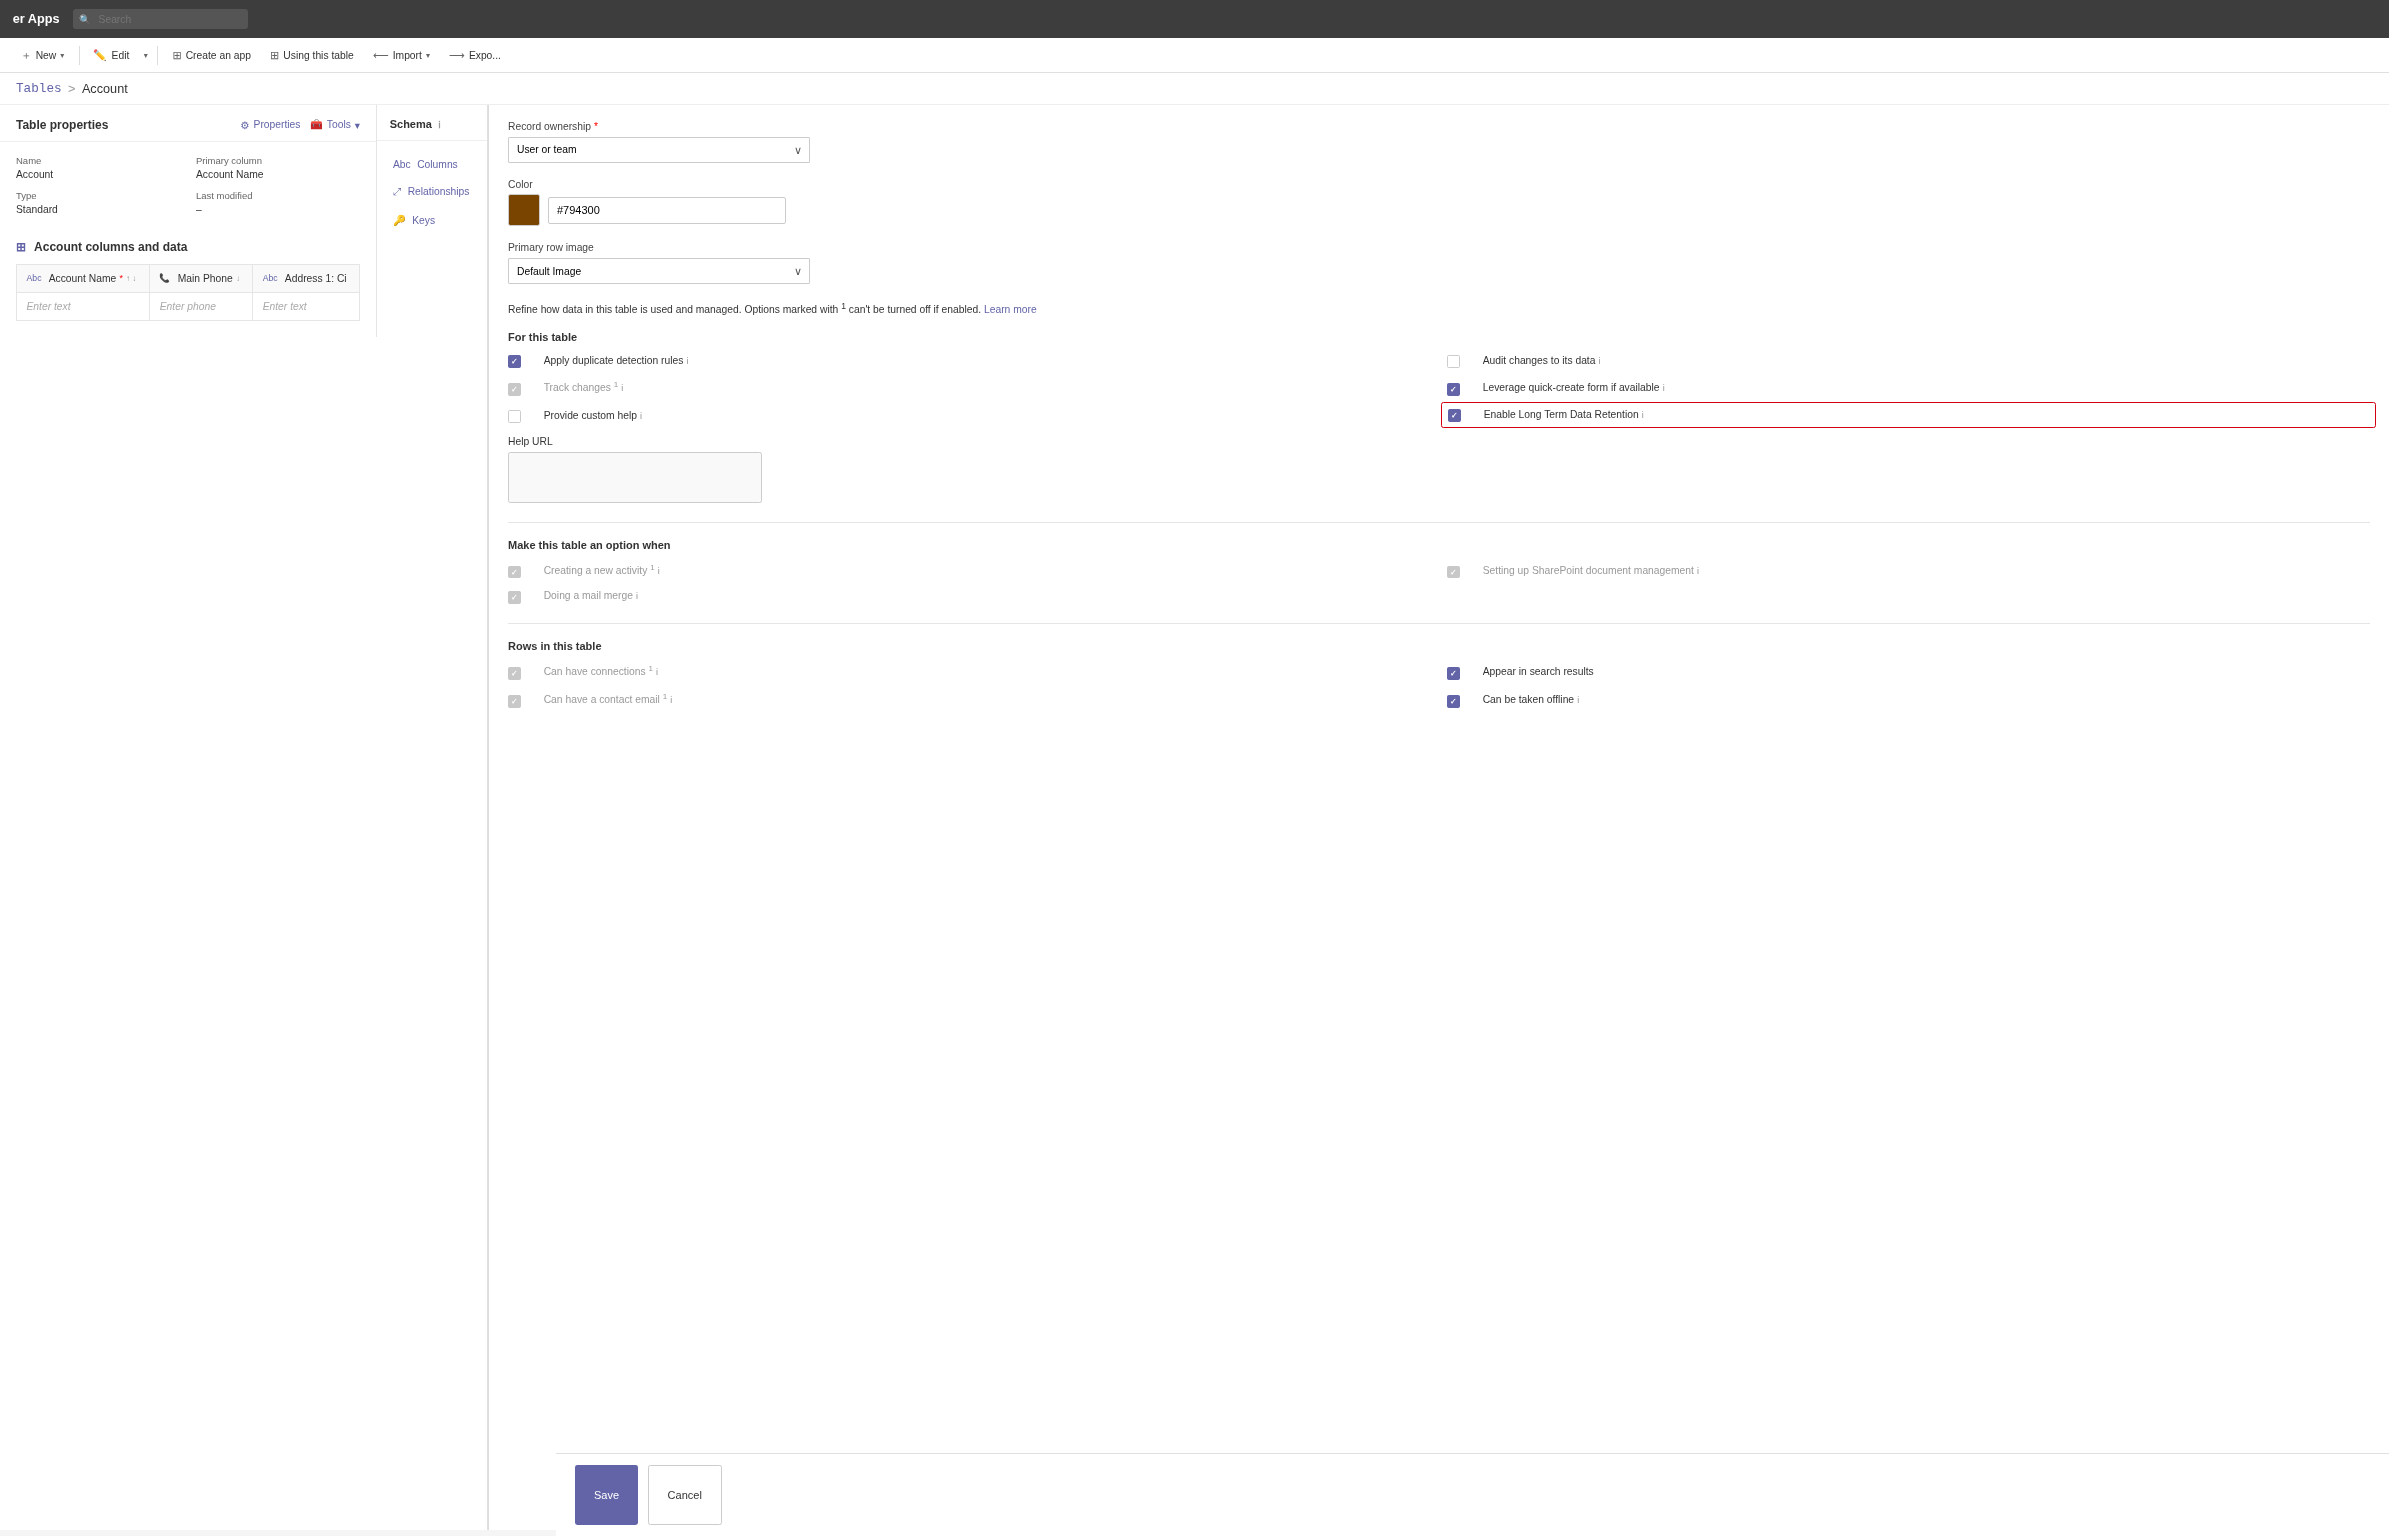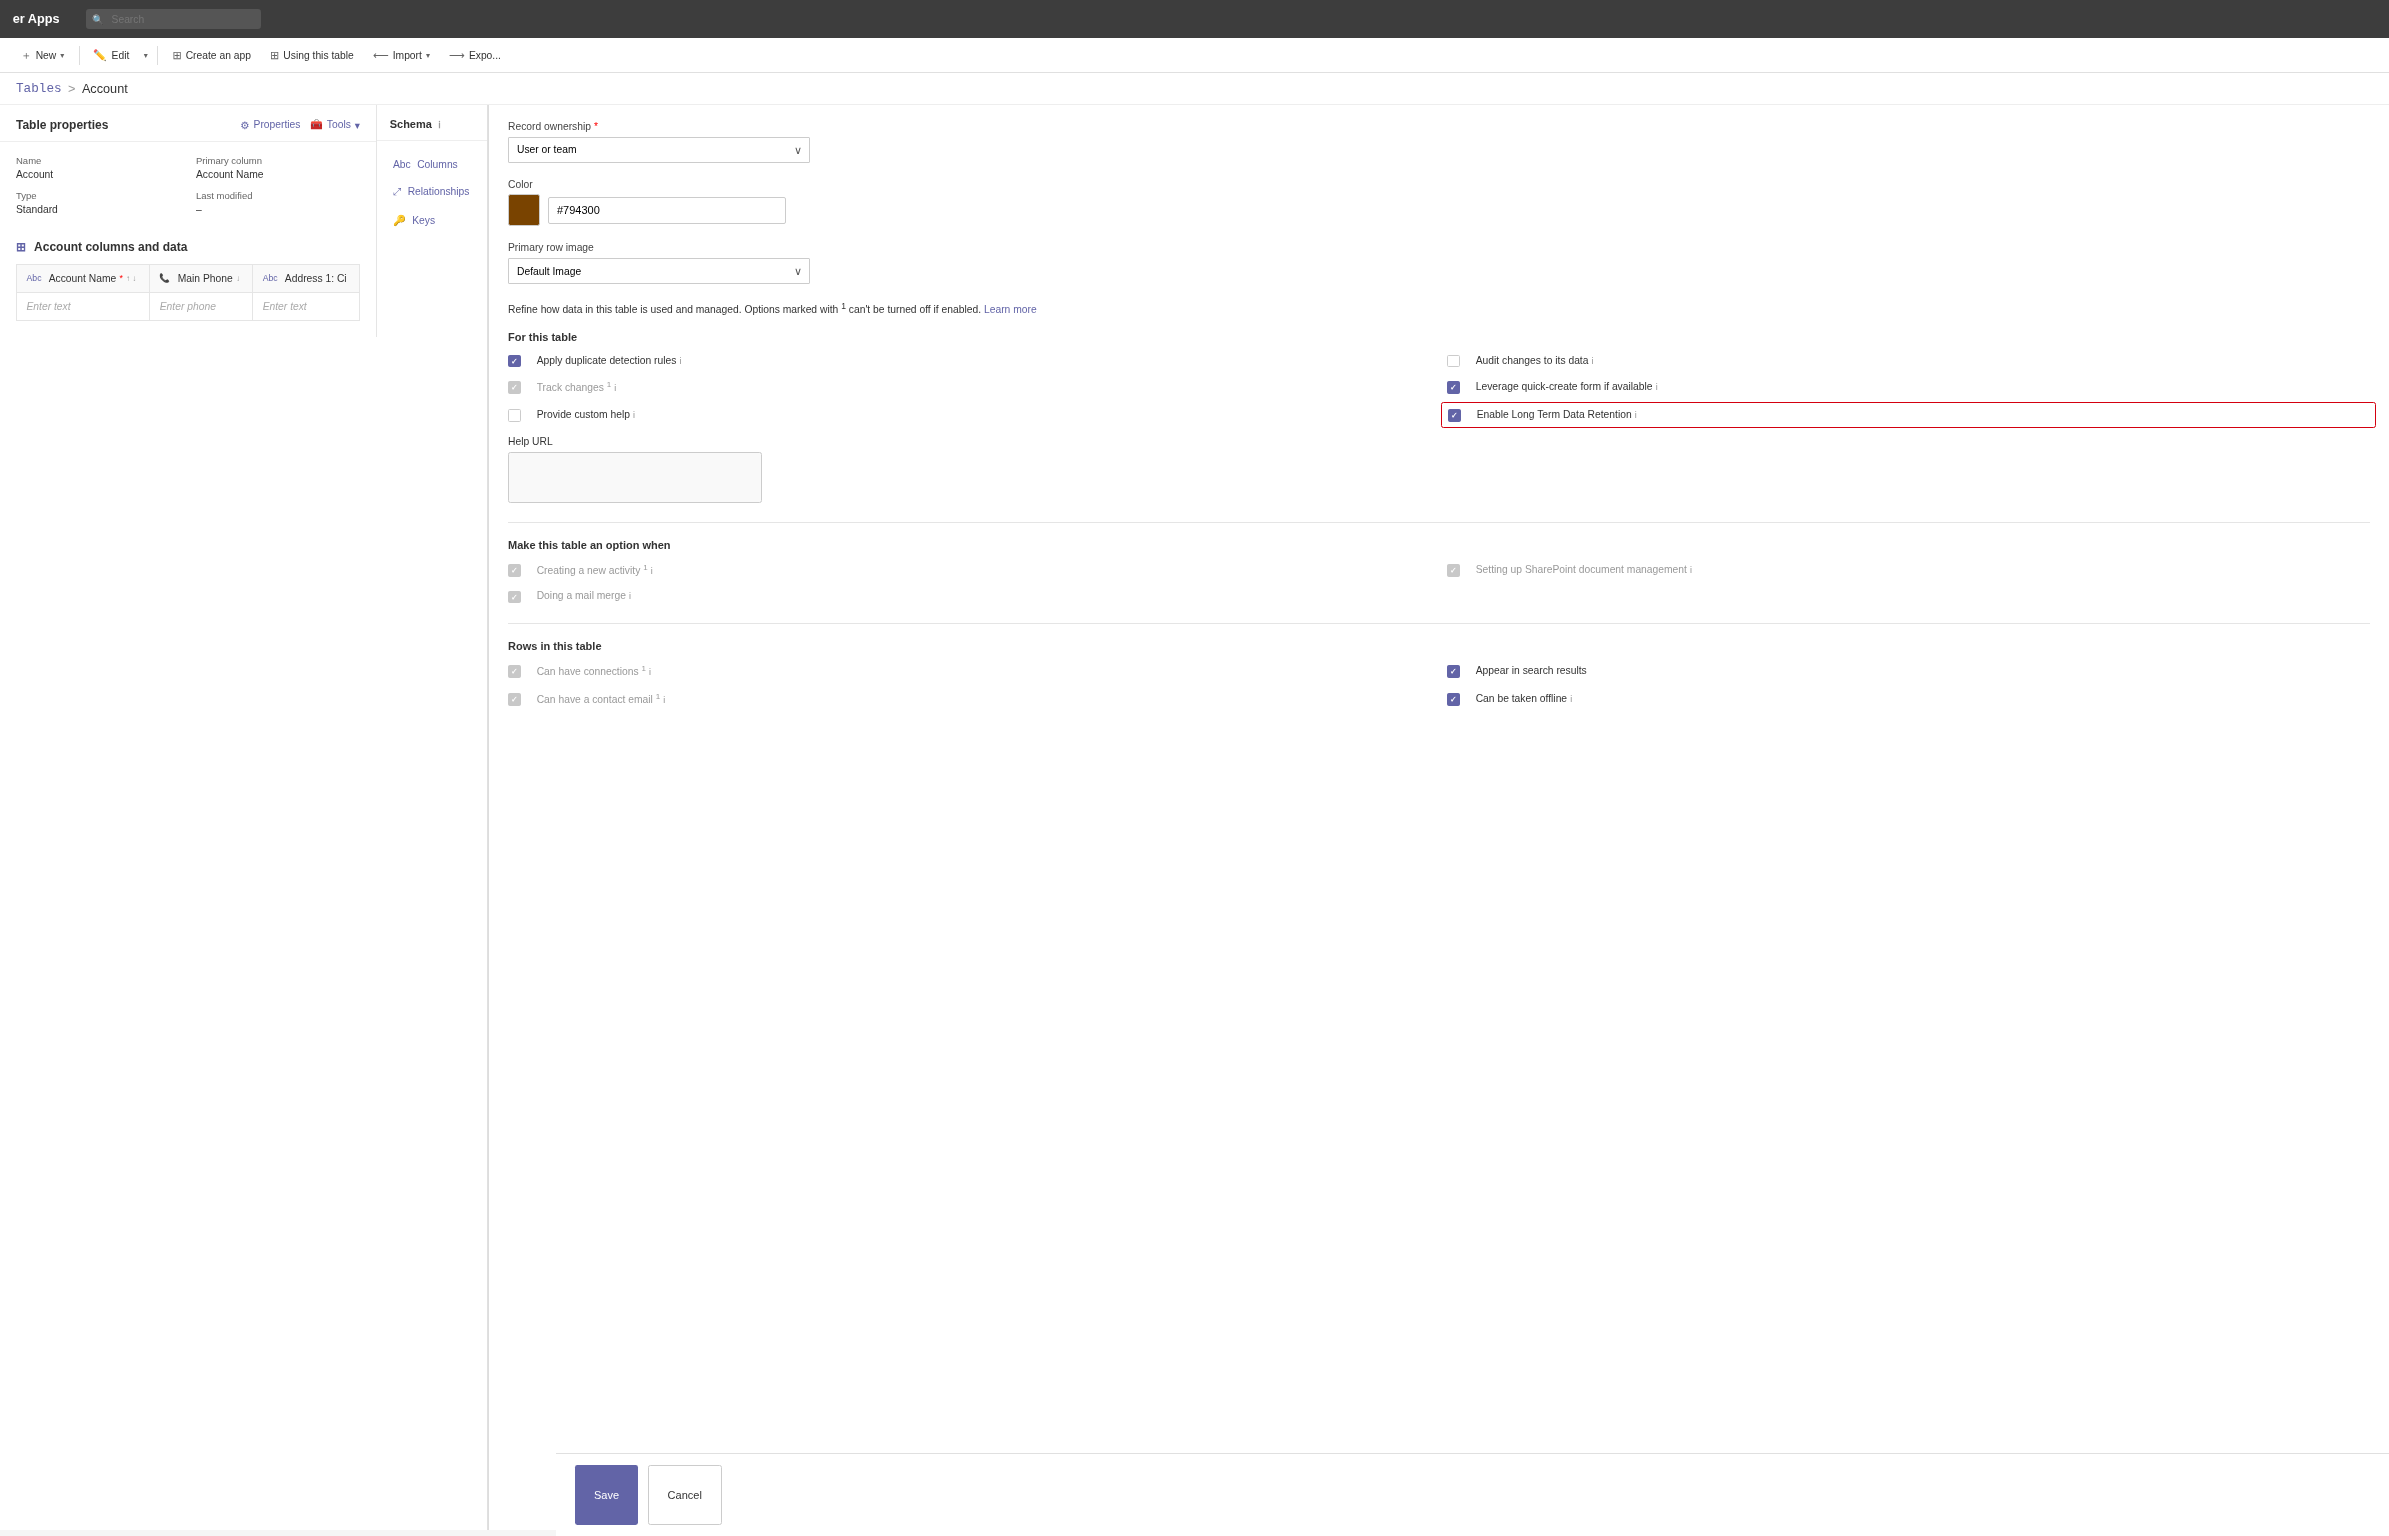--- a/index.html
+++ b/index.html
@@ -8,21 +8,21 @@
     
     .topbar {
       background: #3d3d3d;
       color: white;
       padding: 0 12.7px;
       height: 38px;
       display: flex;
       align-items: center;
       gap: 12.7px;
     }
-    .topbar-title { font-size: 12.7px; font-weight: 600; margin-right: 14px; }
+    .topbar-title { font-size: 12.7px; font-weight: 600; margin-right: 1px; }
     .topbar-search {
       background: #555;
       border: none;
       color: white;
       padding: 4.8px 9.5px 4.8px 25.4px;
       border-radius: 3.2px;
       width: 175px;
       font-size: 10.3px;
     }
     .search-wrapper { position: relative; }
@@ -203,22 +203,22 @@
     .options-title { font-size: 11px; font-weight: 700; color: #333; margin-bottom: 11px; }
 
     .options-grid {
       display: grid;
       grid-template-columns: 1fr 1fr;
       gap: 11px 16px;
     }
 
     .checkbox-row {
       display: flex;
-      align-items: center;
-      gap: 16px;
+      align-items: flex-end;
+      gap: 23px;
     }
     .checkbox-label { font-size: 10.3px; color: #333; line-height: 1.4; }
     .checkbox-label.disabled { color: #999; }
 
     .cb {
       width: 12.7px; height: 12.7px;
       border: 1.2px solid #ccc;
       border-radius: 1.6px;
       flex-shrink: 0;
       margin-top: 0.8px;

